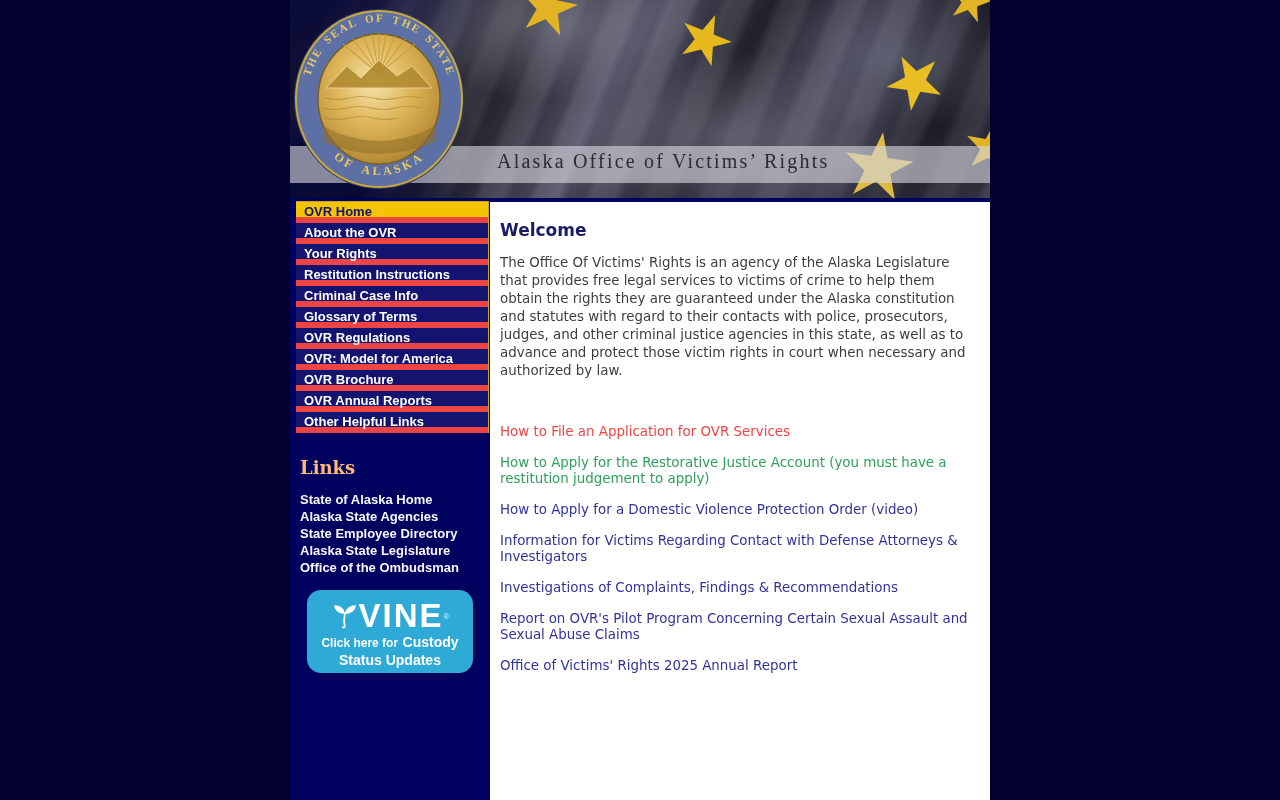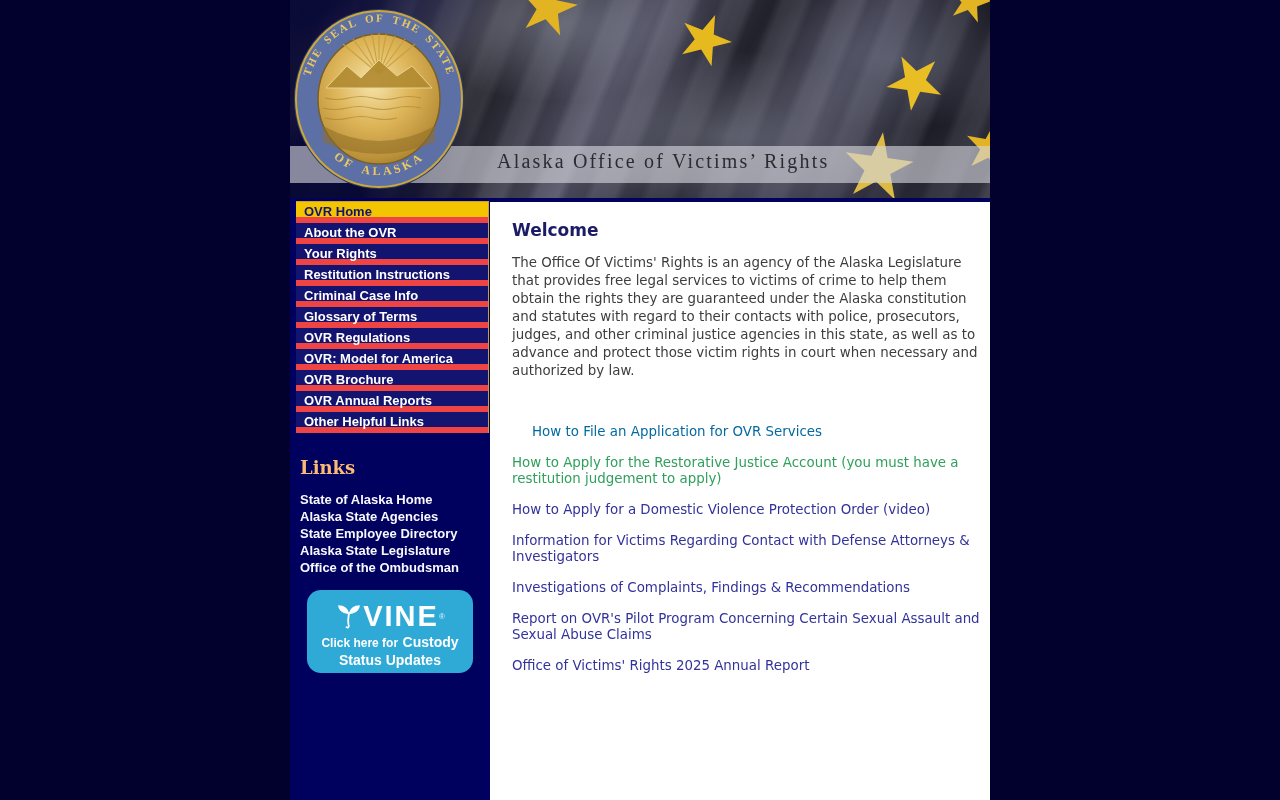--- a/index.html
+++ b/index.html
@@ -34,21 +34,21 @@
     display:block;padding-left:207px;line-height:31px;
     font-family:"Liberation Serif",serif;font-size:20px;color:#2b2b33;
     letter-spacing:2.2px;white-space:nowrap;
   }
 
   
   .body-row{display:flex;height:602px;}
   .sidebar{width:200px;background:#00005f;flex:none;}
   .content{
     width:500px;flex:none;background:#ffffff;box-sizing:border-box;
-    border-top:4px solid #00005f;padding:18px 12px 0 22px;
+    border-top:4px solid #00005f;padding:18px 12px 0 10px;
   }
 
   
   .nav{
     list-style:none;margin:3px 0 0 6px;padding:0;width:192px;
     border-top:1px solid #c9a227;border-right:1px solid #c9a227;
   }
   .nav li{
     height:21px;line-height:20px;padding-left:8px;box-sizing:border-box;
     background:#131370;border-bottom:6px solid #ef4444;
@@ -68,40 +68,40 @@
   }
 
   
   .vine{
     display:block;margin:14px 0 0 17px;width:166px;height:83px;
     background:#2fa9d6;border-radius:14px;color:#ffffff;text-align:center;
     cursor:pointer;box-sizing:border-box;padding-top:9px;
     font-family:"Liberation Sans",sans-serif;text-decoration:none;
   }
   .vine-logo-row{display:flex;align-items:center;justify-content:center;height:34px;}
-  .vine-brand{font-size:29px;font-weight:bold;letter-spacing:2px;line-height:34px;}
+  .vine-brand{font-size:33px;font-weight:bold;letter-spacing:2px;line-height:34px;}
   .vine-reg{font-size:8px;vertical-align:14px;opacity:.85;}
   .vine-line1{font-size:12px;font-weight:bold;margin-top:2px;line-height:14px;}
   .vine-line2{font-size:14px;font-weight:bold;line-height:17px;}
 
   
   .welcome{
     margin:0;font-size:17px;font-weight:bold;color:#1b1b66;
     font-family:"DejaVu Sans",sans-serif;
   }
   .intro{
     margin:14px 0 16px 0;width:480px;
     font-size:13.4px;line-height:18px;color:#3d3d3d;
   }
   .doc-links{margin-top:44px;}
   .doc-link{
     display:block;width:478px;margin-bottom:15px;
     font-size:13.4px;line-height:16px;text-decoration:none;cursor:pointer;
   }
-  .doc-link.red{color:#0369a1;margin-left:20px;}
+  .doc-link.red{color:#ef4444;}
   .doc-link.green{color:#2fa05c;}
   .doc-link.navy{color:#32329b;}
 </style>
 </head>
 <body>
 
 <div class="page">
 
   <div class="header">
 

